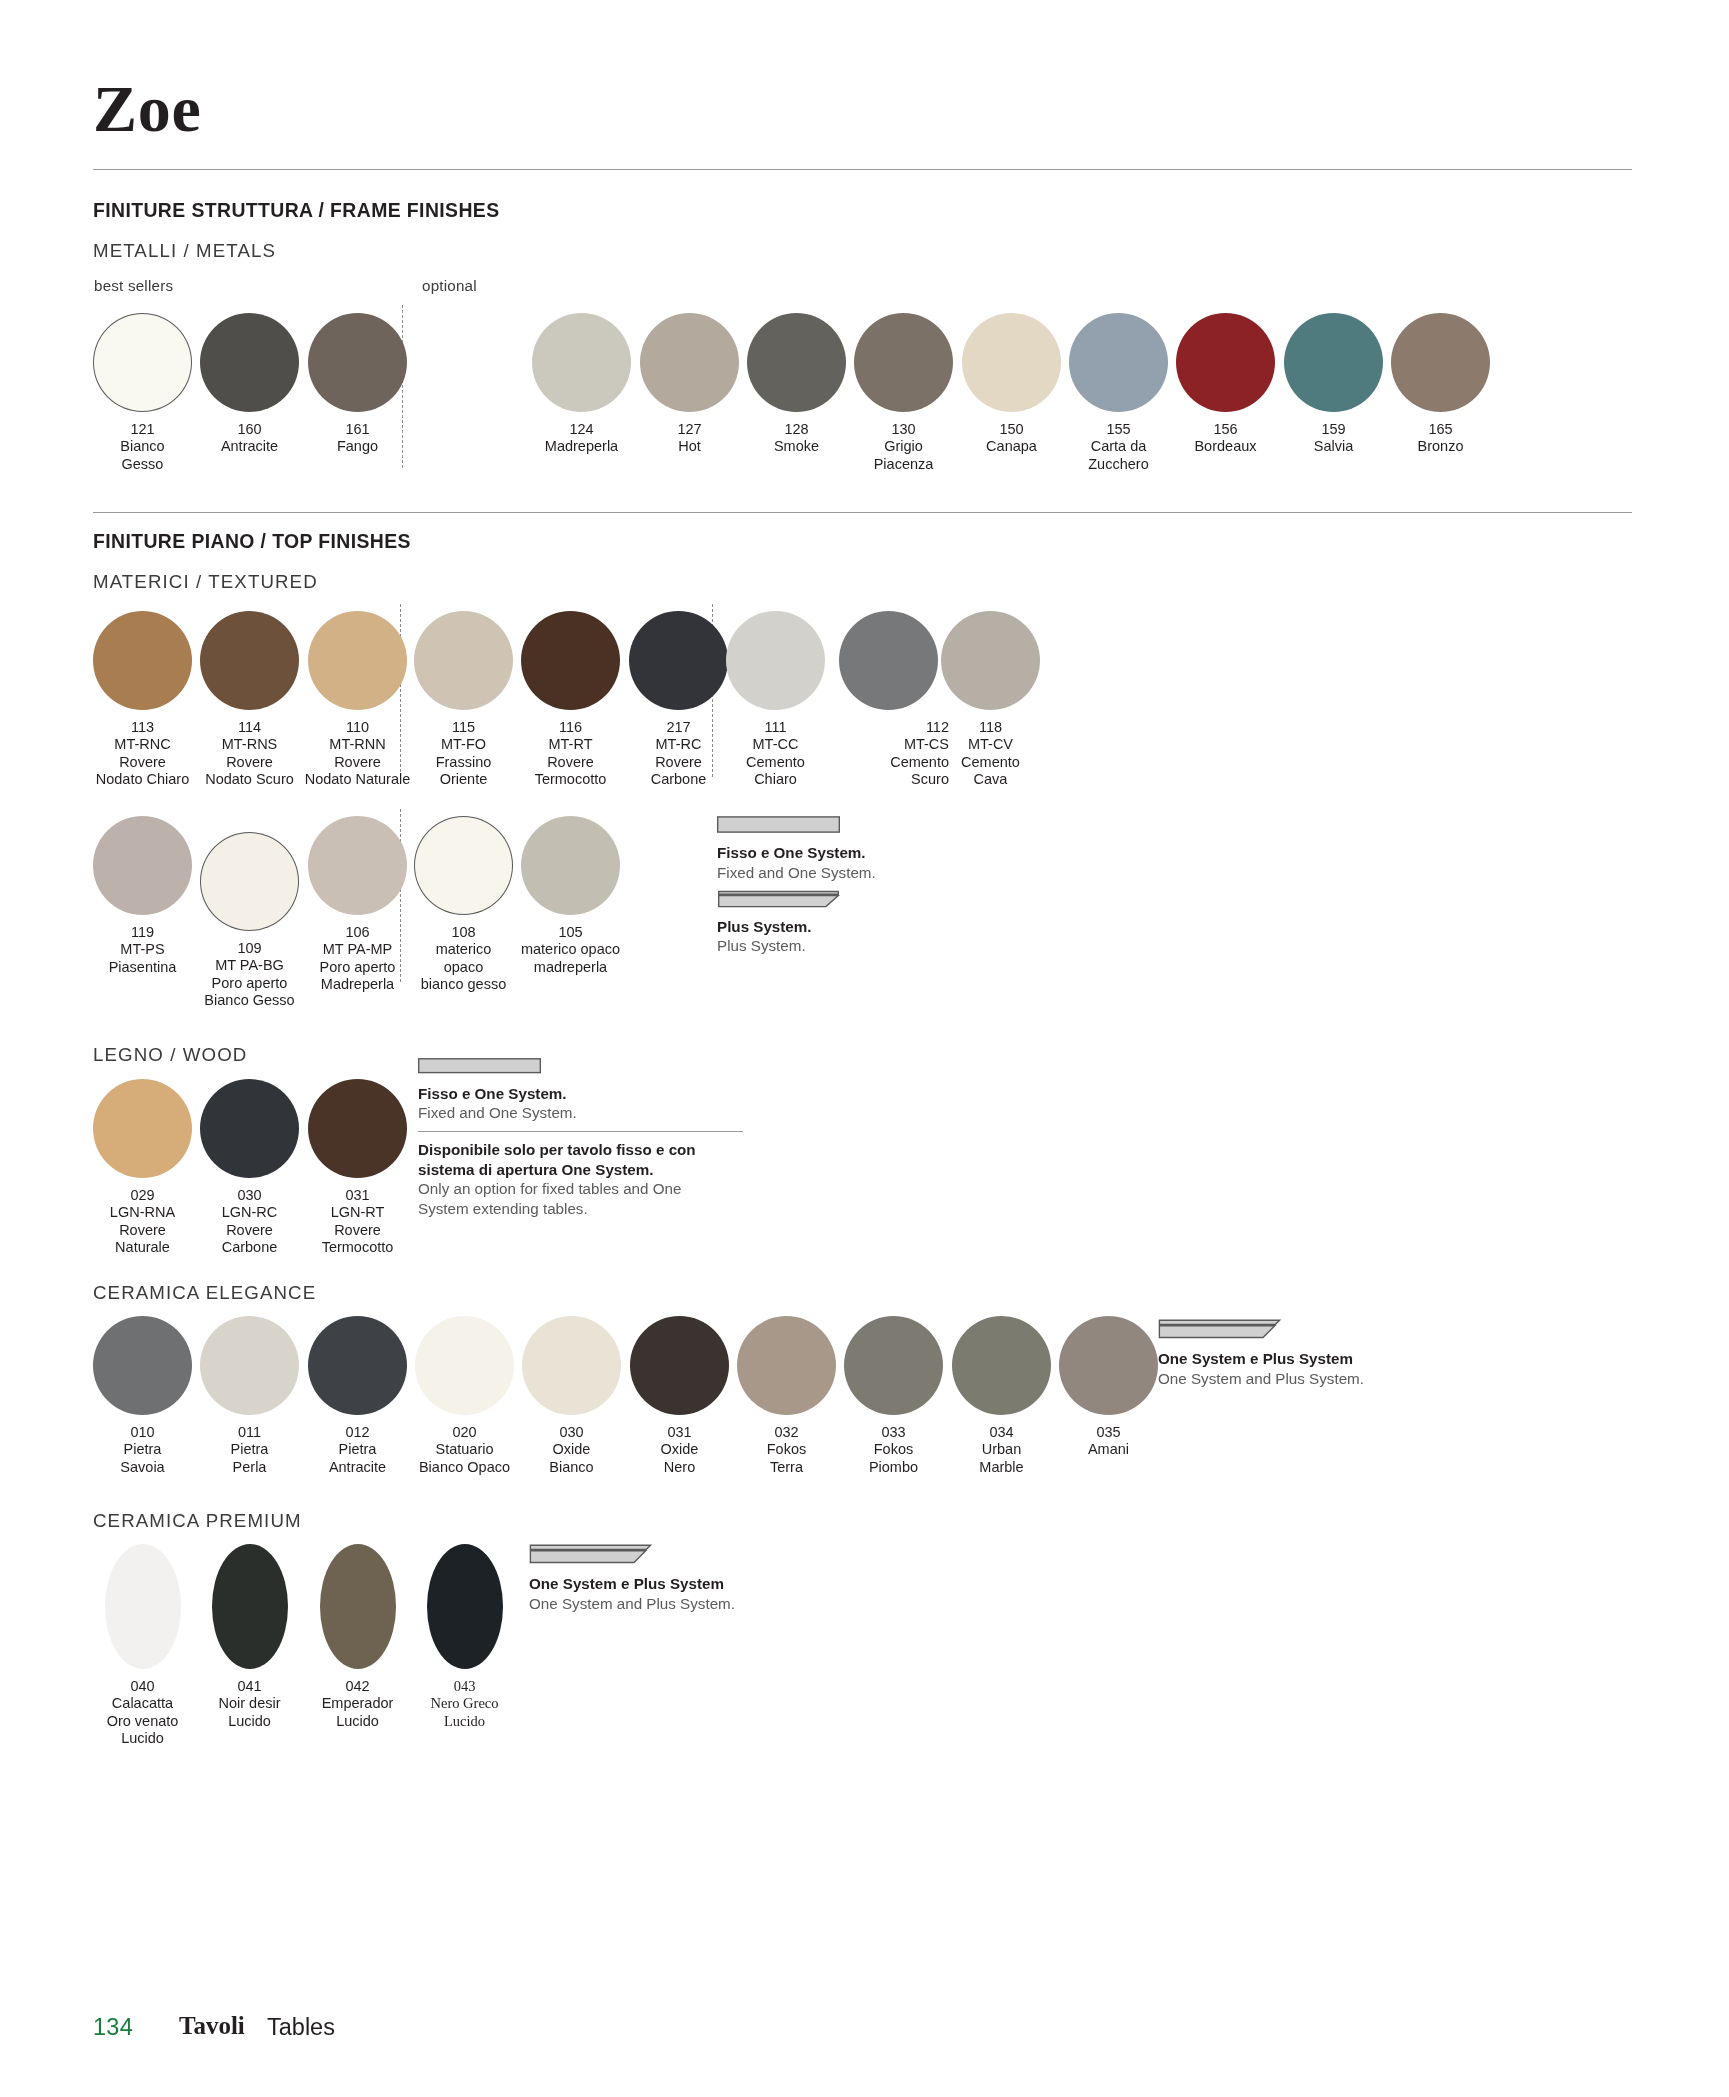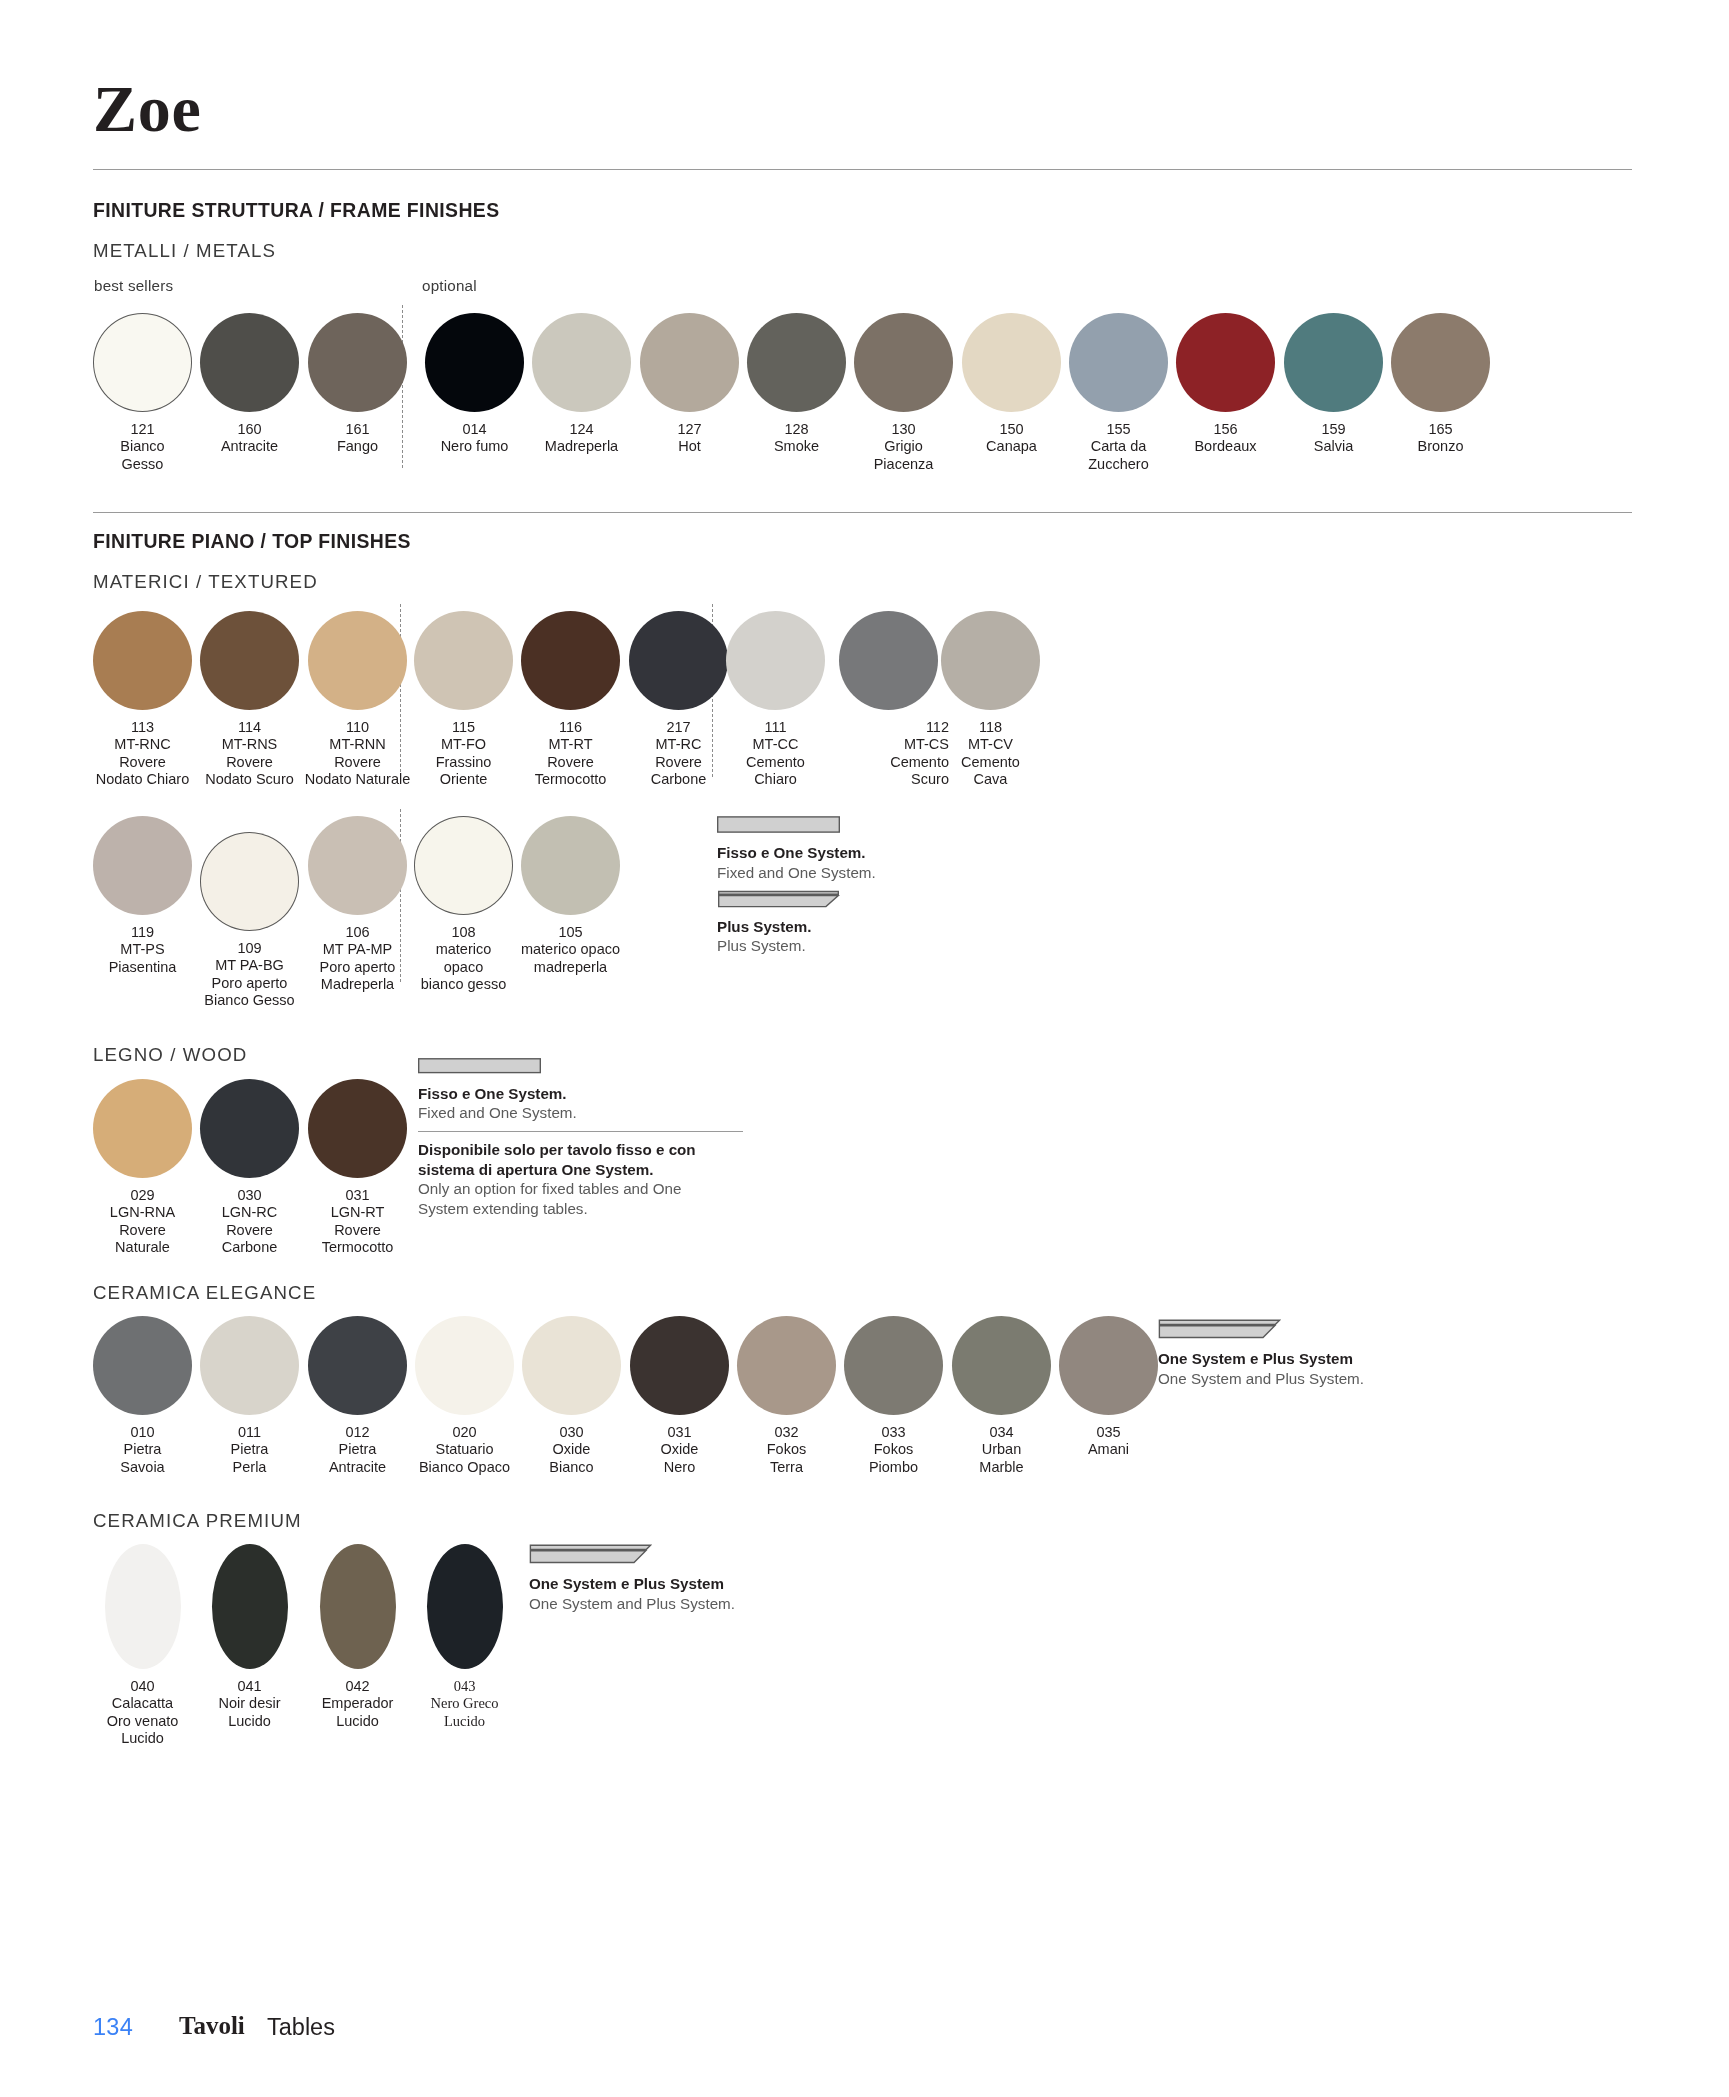--- a/index.html
+++ b/index.html
@@ -123,21 +123,21 @@
     height: 1.4px;
     background: #9a9a9a;
     margin: 8.3px 0 8.3px 0;
   }
   .profile { display:block; }
   .pg-num {
     position: absolute;
     left: 93px;
     top: 2014px;
     font-size: 23.5px;
-    color: #3b82f6;
+    color: #15803d;
     letter-spacing: 0.3px;
   }
   .ft-it {
     position: absolute;
     left: 179px;
     top: 2012px;
     font-family: "Liberation Serif", serif;
     font-weight: bold;
     font-size: 25px;
     color: #231f20;
@@ -182,27 +182,20 @@
       </div>
       <div class="swatch" style="left: 204px; top: 0px;">
         <div class="disc" style="background: rgb(110, 100, 91);"></div>
         <div class="cap">
           <span class="code">161</span>
           <span class="line">Fango</span>
         </div>
       </div>
     </div>
   <div id="metals-opt" class="swatch-row" style="left: 425px; top: 313px; width: 1073px; height: 111px;">
-      <div class="swatch" style="left: -11px; top: 0px;">
-        <div class="disc" style="background: rgb(4, 7, 12);"></div>
-        <div class="cap">
-          <span class="code">014</span>
-          <span class="line">Nero fumo</span>
-        </div>
-      </div>
       <div class="swatch" style="left: 96px; top: 0px;">
         <div class="disc" style="background: rgb(203, 200, 189);"></div>
         <div class="cap">
           <span class="code">124</span>
           <span class="line">Madreperla</span>
         </div>
       </div>
       <div class="swatch" style="left: 204px; top: 0px;">
         <div class="disc" style="background: rgb(179, 169, 156);"></div>
         <div class="cap">

